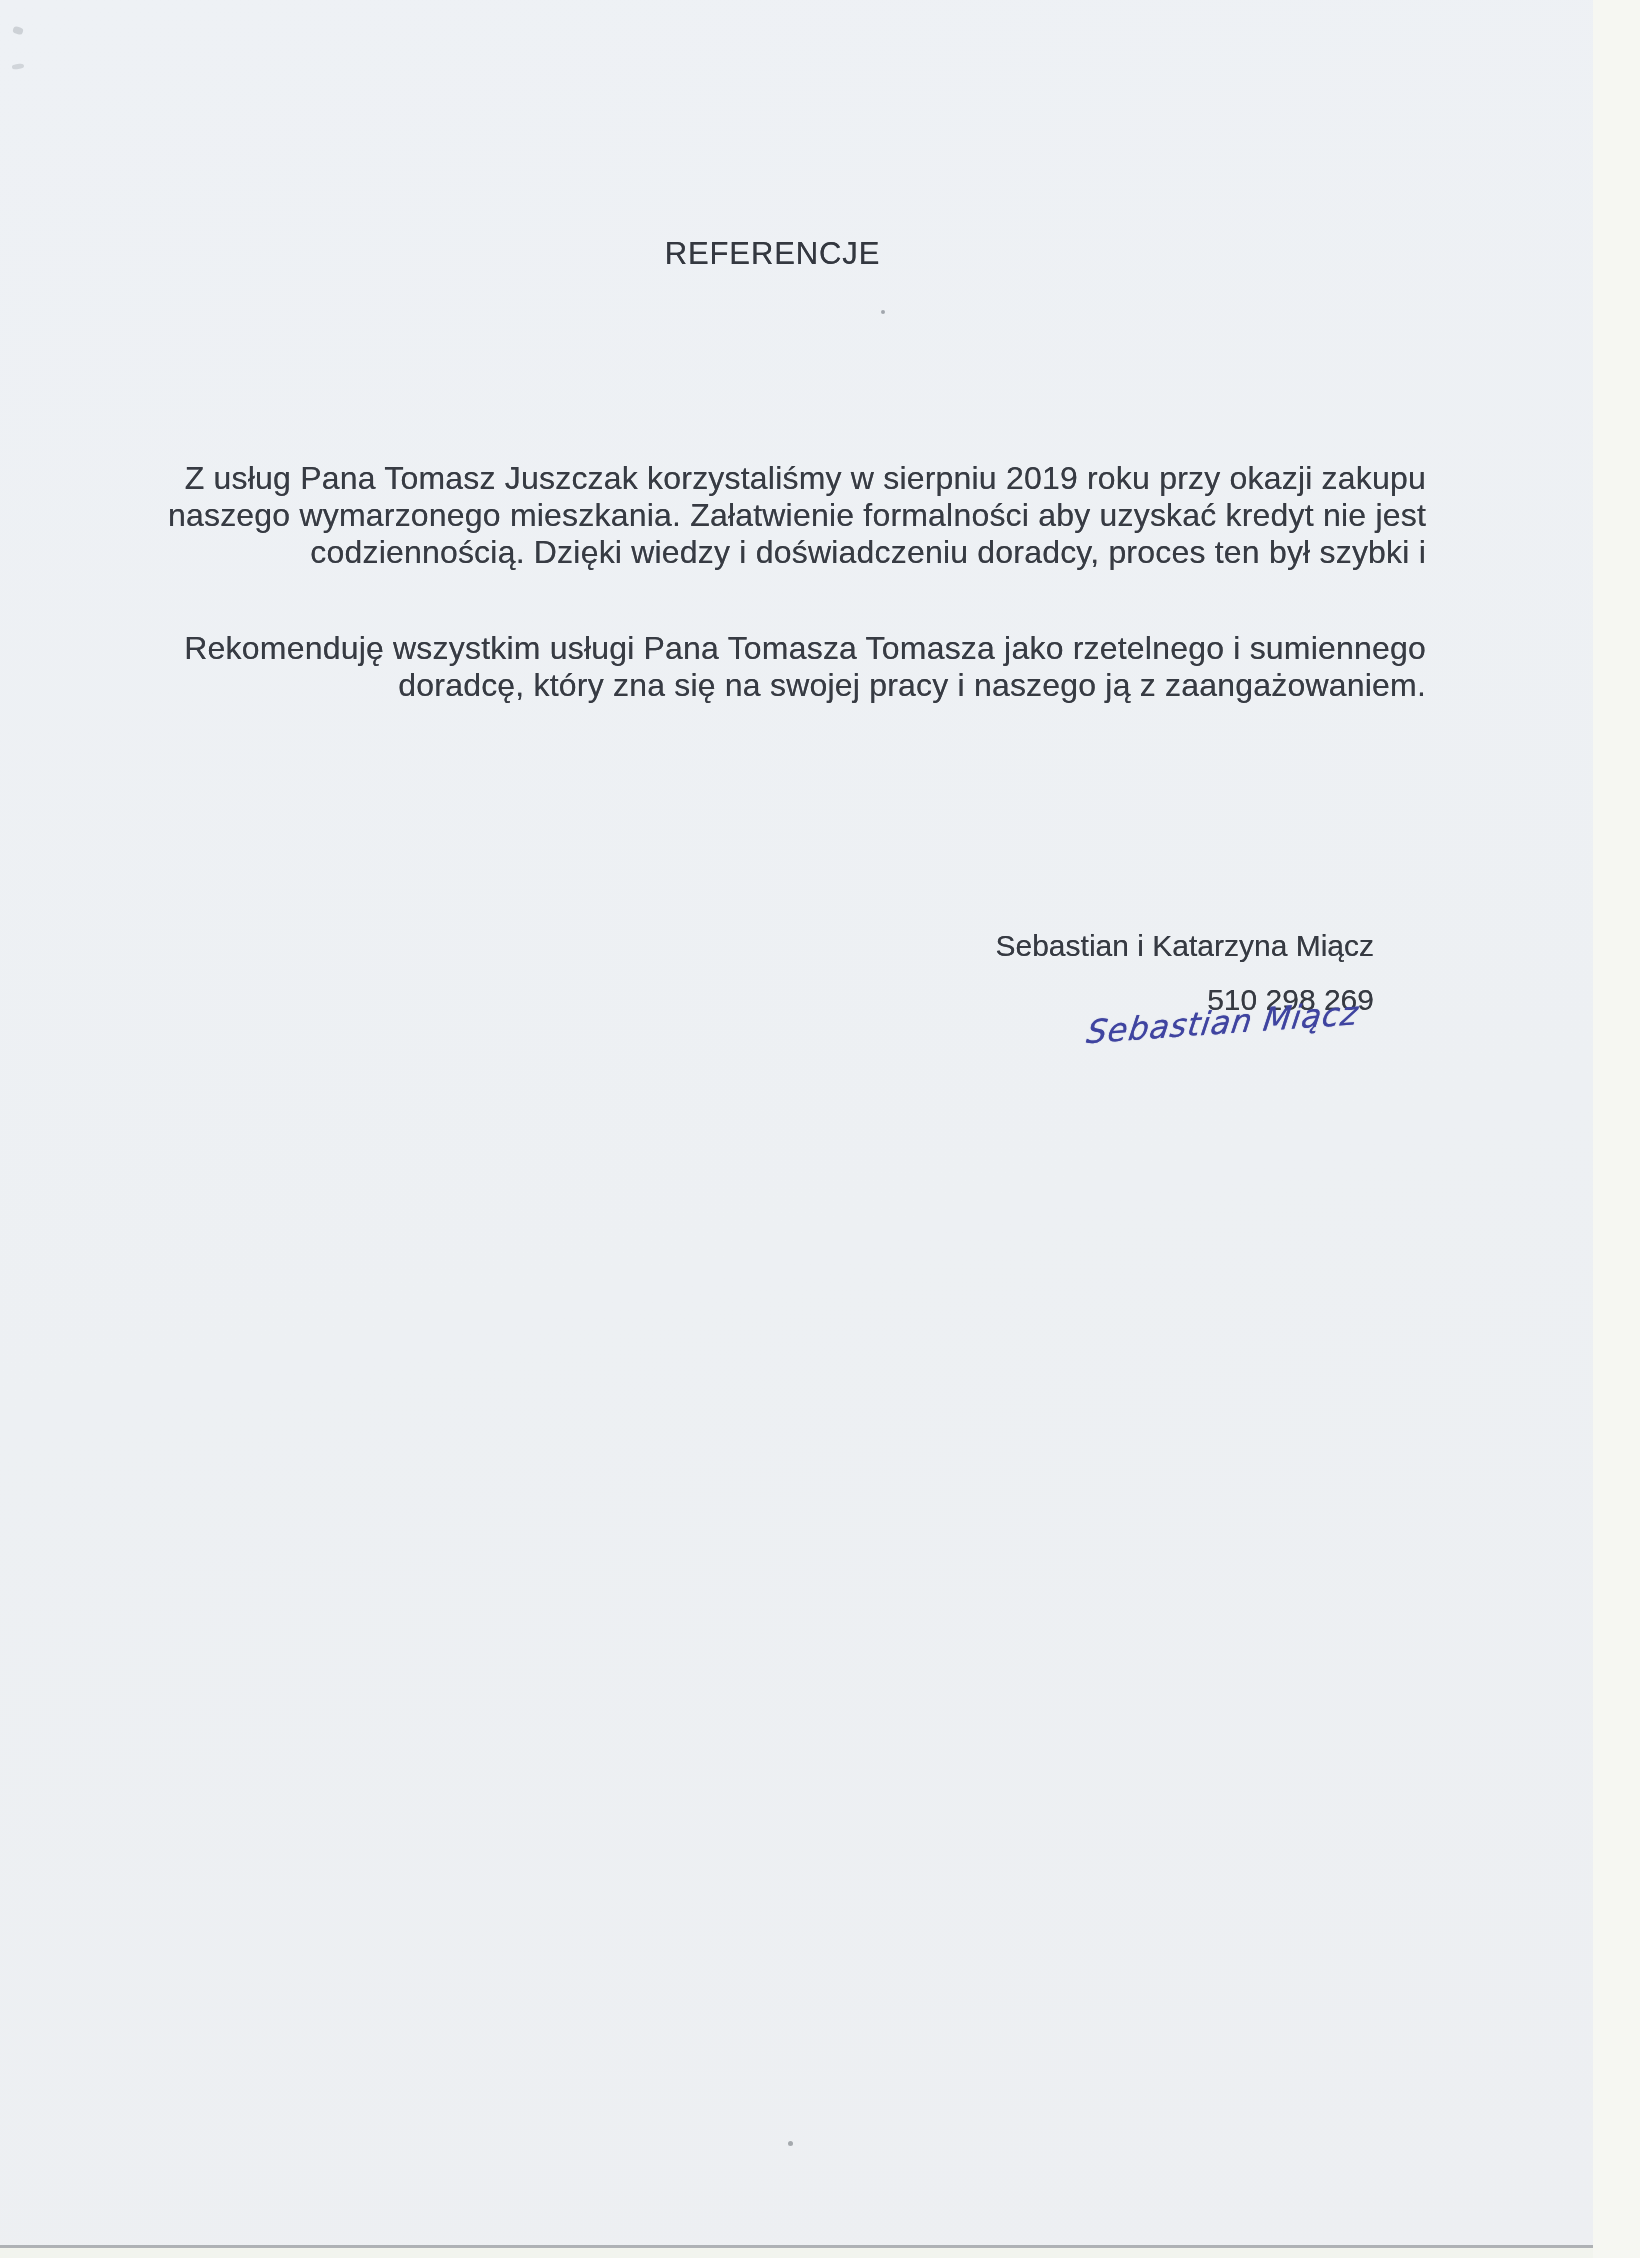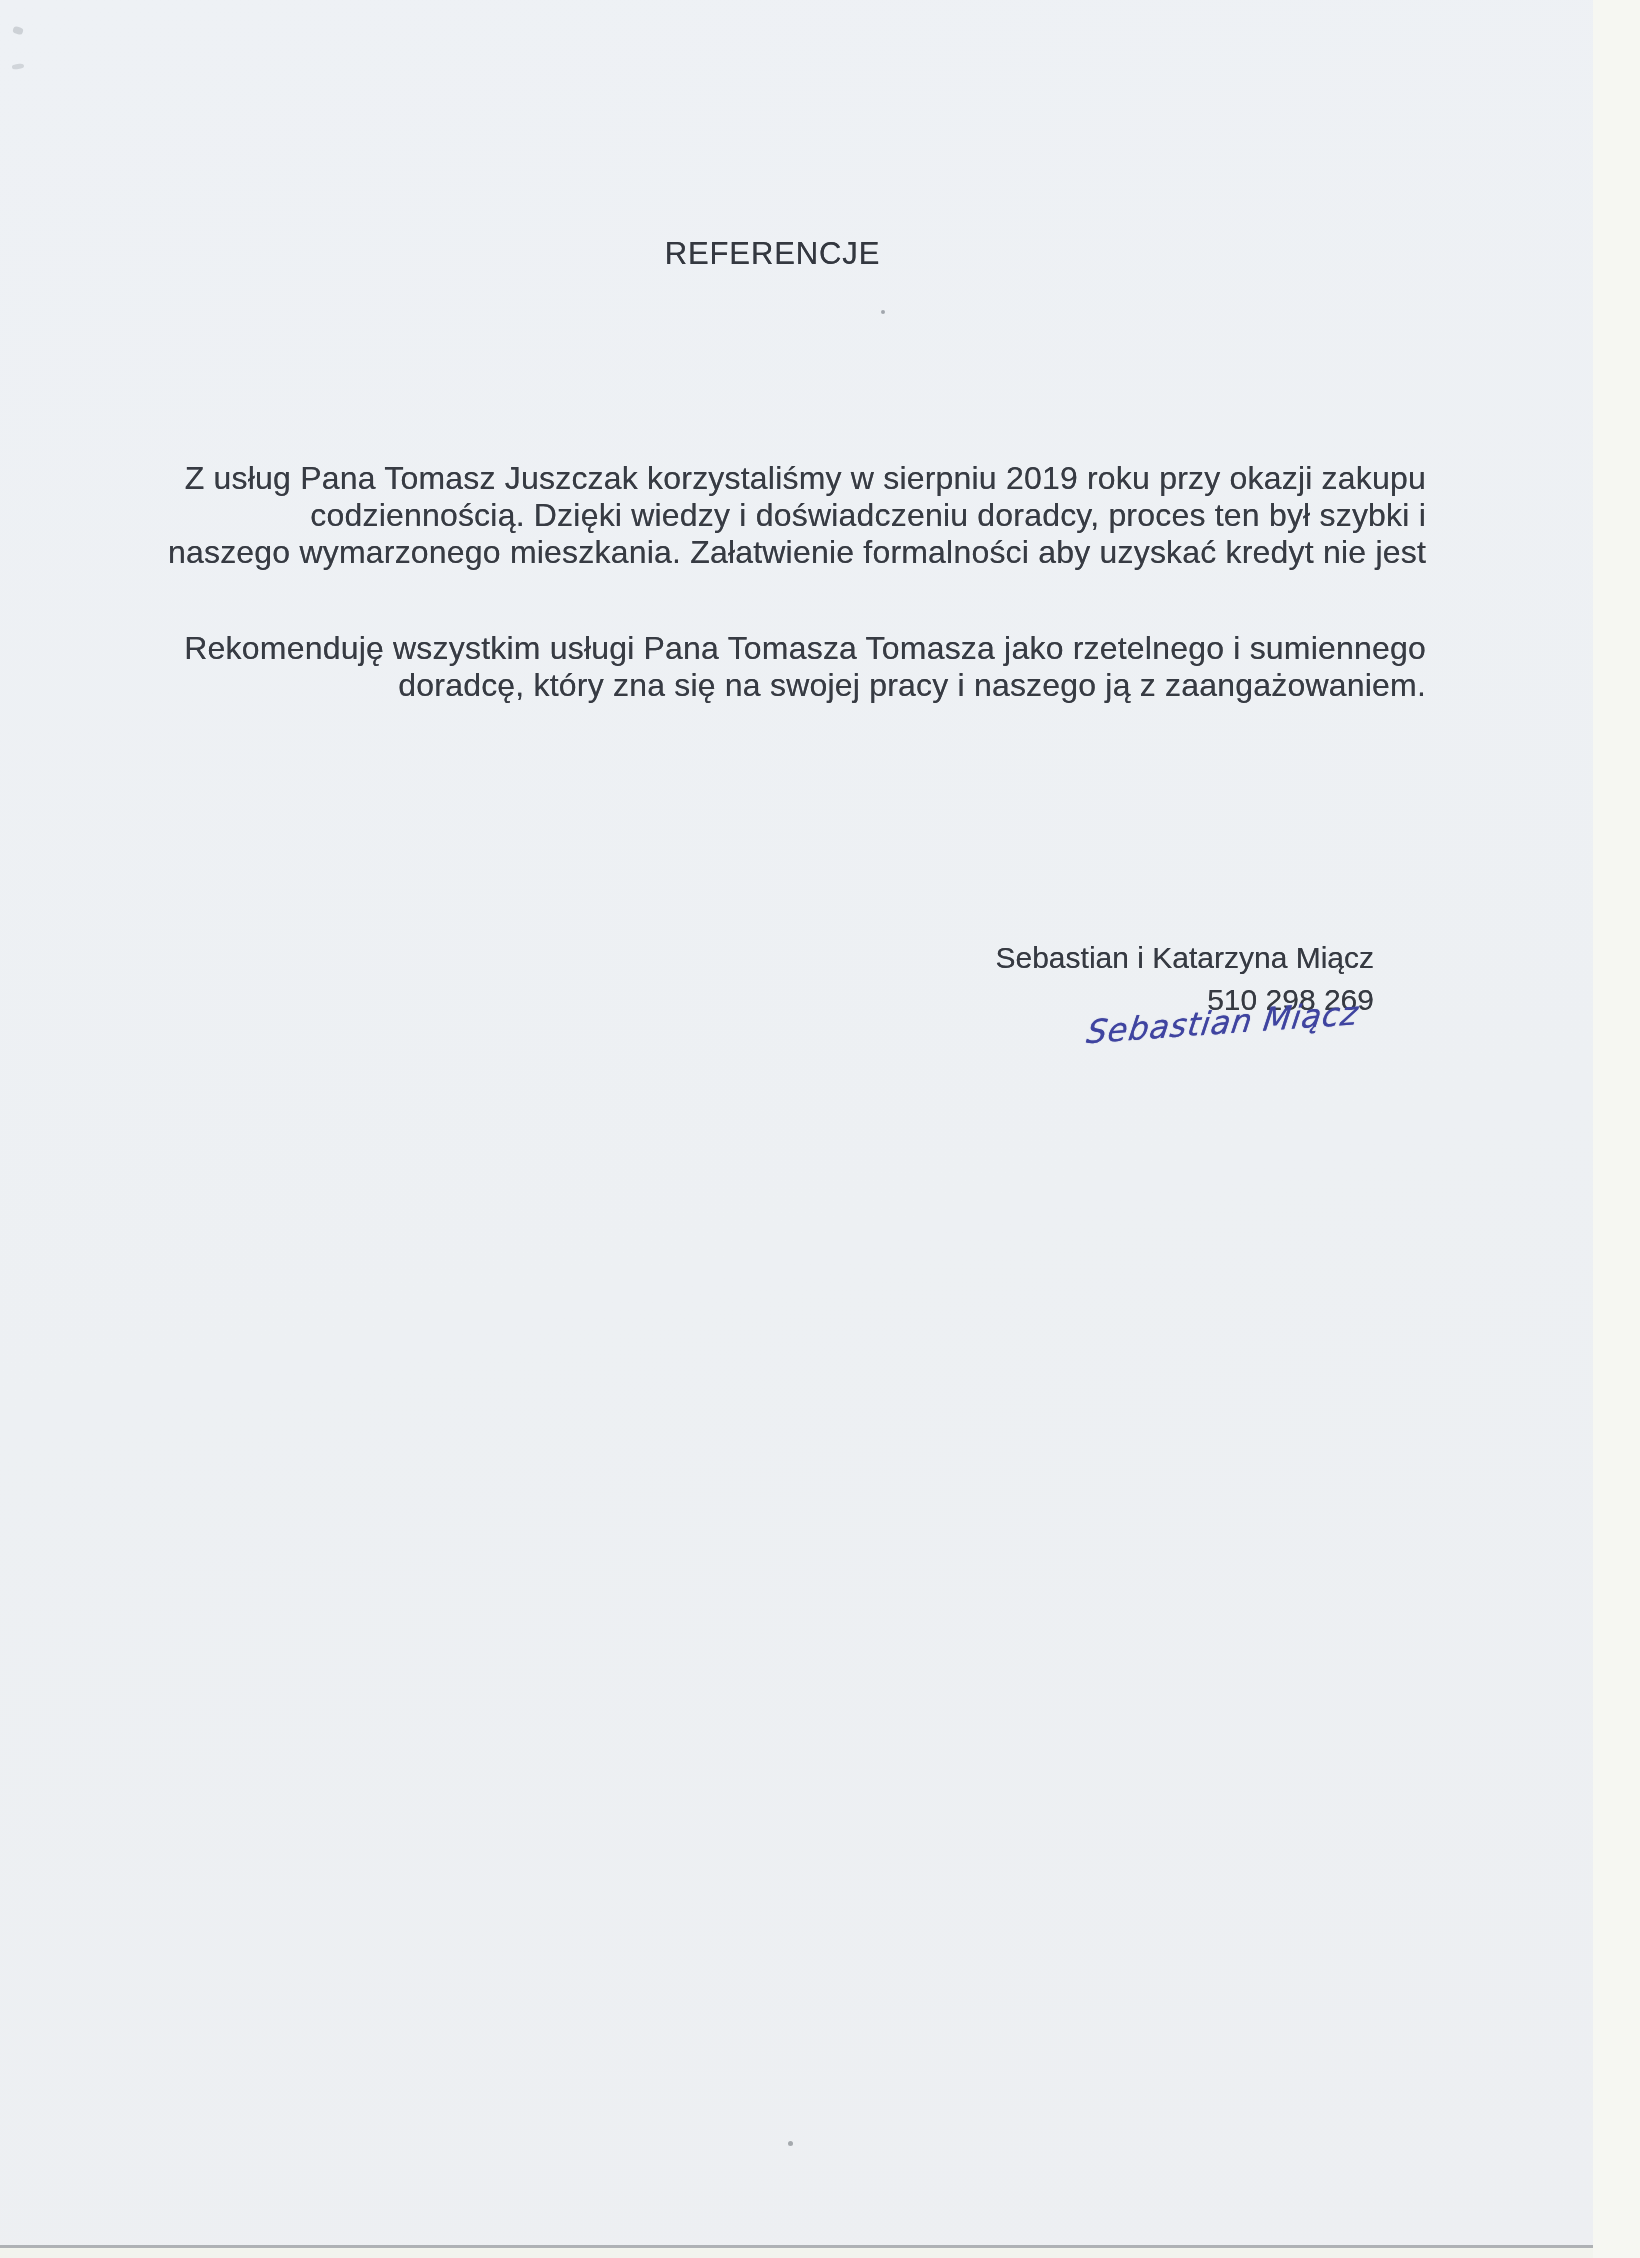--- a/index.html
+++ b/index.html
@@ -42,21 +42,21 @@
     text-align:right;
   }
   .para-1 { top:460px; }
   .para-2 { top:630px; }
   .sig-line {
     position:absolute; left:139px; width:1235px;
     text-align:right;
     font-size:30px; color:#363a42;
     text-shadow:0 0 0.5px rgba(54,58,66,.8);
   }
-  .sig-names { top:929px;margin-top:12px; }
+  .sig-names { top:929px; }
   .sig-phone { top:983px; padding-right:3.5px; }
   .handwritten {
     position:absolute; left:1087px; top:1013px;
     font-family:"DejaVu Sans", sans-serif;
     font-style:italic;
     font-size:32px; letter-spacing:0.9px;
     color:#3f44a0;
     transform:rotate(-4deg) skewX(-12deg);
     transform-origin:left center;
     text-shadow:0 0 0.7px rgba(63,68,160,.9);
@@ -80,22 +80,22 @@
 
   <div class="speck speck-topleft-1"></div>
   <div class="speck speck-topleft-2"></div>
   <div class="speck speck-title-dot"></div>
   <div class="speck speck-bottom"></div>
 
   <div class="doc-title">REFERENCJE</div>
 
   <div class="para para-1">
     <div>Z usług Pana Tomasz Juszczak korzystaliśmy w sierpniu 2019 roku przy okazji zakupu</div>
+    <div>naszego wymarzonego mieszkania. Załatwienie formalności aby uzyskać kredyt nie jest</div>
     <div>codziennością. Dzięki wiedzy i doświadczeniu doradcy, proces ten był szybki i</div>
-    <div>naszego wymarzonego mieszkania. Załatwienie formalności aby uzyskać kredyt nie jest</div>
   </div>
 
   <div class="para para-2">
     <div>Rekomenduję wszystkim usługi Pana Tomasza Tomasza jako rzetelnego i sumiennego</div>
     <div>doradcę, który zna się na swojej pracy i naszego ją z zaangażowaniem.</div>
   </div>
 
   <div class="sig-line sig-names">Sebastian i Katarzyna Miącz</div>
   <div class="sig-line sig-phone">510 298 269</div>
   <div class="handwritten">Sebastian Miącz</div>

